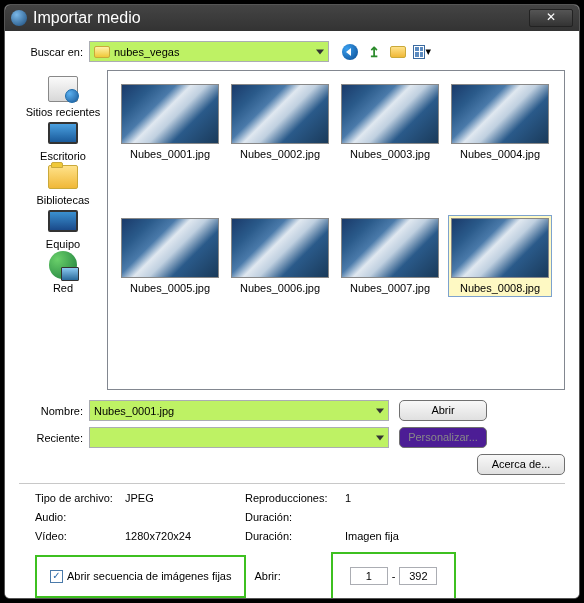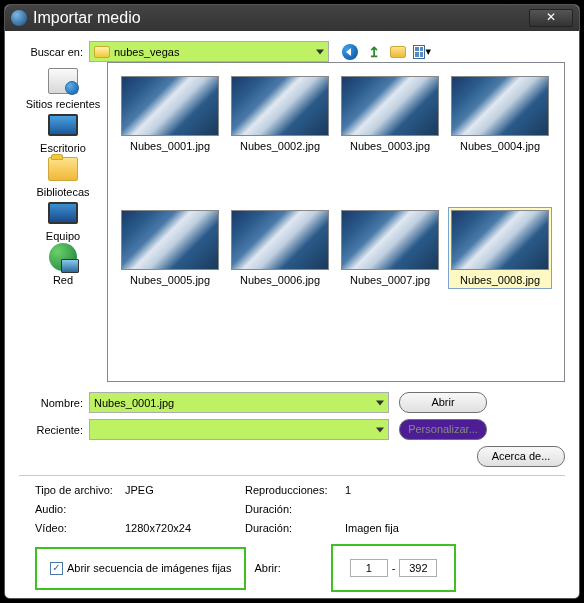--- a/index.html
+++ b/index.html
@@ -3,21 +3,21 @@
 <meta charset="utf-8">
 <style>
 *{margin:0;padding:0;box-sizing:border-box;font-family:"Segoe UI",Tahoma,sans-serif;font-size:11px}
 body{background:#000;display:flex;justify-content:center;align-items:center;width:584px;height:603px}
 .dialog{width:576px;height:595px;background:linear-gradient(#fff,#f0f0f0);border:1px solid #555;border-radius:6px;overflow:hidden;box-shadow:0 0 4px rgba(0,0,0,0.5)}
 .titlebar{height:26px;background:linear-gradient(#444,#333);display:flex;align-items:center;padding:0 6px;color:#fff}
 .title-icon{width:16px;height:16px;border-radius:50%;background:radial-gradient(circle at 35% 30%,#7ab8e8,#1a4a7a);margin-right:6px}
 .title-text{flex:1;font-size:16px}
 .close-btn{width:44px;height:18px;background:linear-gradient(#555,#333);border:1px solid #222;border-radius:2px;color:#fff;text-align:center;line-height:14px;font-size:12px;cursor:pointer}
 .body{padding:10px 14px;background:#fff}
-.row{display:flex;align-items:center;}
+.row{display:flex;align-items:center;margin-bottom:8px}
 .lbl{width:70px;text-align:right;padding-right:6px}
 .combo{flex:1;height:21px;border:1px solid #abadb3;background:#bef264;display:flex;align-items:center;padding:0 4px;position:relative}
 .combo .folder-icon{width:16px;height:12px;background:linear-gradient(#fff2a8,#f0c838);border:1px solid #caa93a;border-radius:2px;margin-right:4px}
 .combo .arrow{position:absolute;right:4px;top:50%;transform:translateY(-50%);width:0;height:0;border-left:4px solid transparent;border-right:4px solid transparent;border-top:5px solid #333}
 .nav-icons{display:flex;gap:6px;margin-left:12px}
 .nav-icons span{width:18px;height:18px;display:flex;align-items:center;justify-content:center;cursor:pointer}
 .nav-back{width:16px;height:16px;border-radius:50%;background:radial-gradient(circle at 30% 30%,#3aa0f0,#0a4a90);position:relative}
 .nav-back::after{content:"";position:absolute;left:4px;top:4px;width:0;height:0;border-top:4px solid transparent;border-bottom:4px solid transparent;border-right:5px solid #fff}
 .nav-up{font-size:14px;color:#2a8a2a;font-weight:bold}
 .nav-folder{width:16px;height:12px;background:linear-gradient(#ffe28a,#f0b838);border:1px solid #caa93a;border-radius:2px}
@@ -38,21 +38,21 @@
 .filepane{flex:1;border:1px solid #828790;background:#fff;padding:10px;overflow:auto}
 .grid{display:flex;flex-wrap:wrap;gap:6px}
 .thumb{width:104px;display:flex;flex-direction:column;align-items:center;padding:2px;border:1px solid transparent}
 .thumb.sel{border:1px solid #7da2ce;background:#fef9c3}
 .thumb .img{width:98px;height:60px;background:linear-gradient(135deg,#1a3a6a 0%,#2a5a8a 20%,#4a7aaa 35%,#e0e8f0 45%,#c0d0e0 55%,#2a5a8a 70%,#1a3a5a 100%);border:1px solid #888}
 .thumb .cap{margin-top:4px;text-align:center;word-break:break-all}
 .fields{margin-top:10px}
 .fields .row{margin-bottom:6px}
 .fields .lbl{width:70px}
 .fields .combo{width:300px;flex:none}
-.btn{width:88px;height:21px;border:1px solid #707070;background:linear-gradient(#f8f8f8,#e0e0e0);border-radius:10px;margin-left:10px;cursor:pointer;text-align:center;line-height:19px}
+.btn{width:88px;height:21px;border:1px solid #707070;background:linear-gradient(#f8f8f8,#e0e0e0);border-radius:5px;margin-left:10px;cursor:pointer;text-align:center;line-height:19px}
 .btn.dis{color:#888;background:#4c1d95}
 hr{margin:8px 0;border:none;border-top:1px solid #c8c8c8}
 .info{display:grid;grid-template-columns:90px 120px 100px 1fr;row-gap:7px;padding-left:16px}
 .seqrow{display:flex;align-items:center;margin-top:10px;padding-left:16px}
 .hl{border:2px solid #3ec020;padding:13px;display:flex;align-items:center}
 .chk{width:13px;height:13px;border:1px solid #4a7aaa;background:#fff;display:flex;align-items:center;justify-content:center;margin-right:4px}
 .chk::after{content:"✓";color:#2a6aaa;font-size:10px;line-height:1}
 .rng{width:38px;height:18px;border:1px solid #abadb3;background:#fff;text-align:center;line-height:16px;margin:0 4px}
 </style>
 </head>

